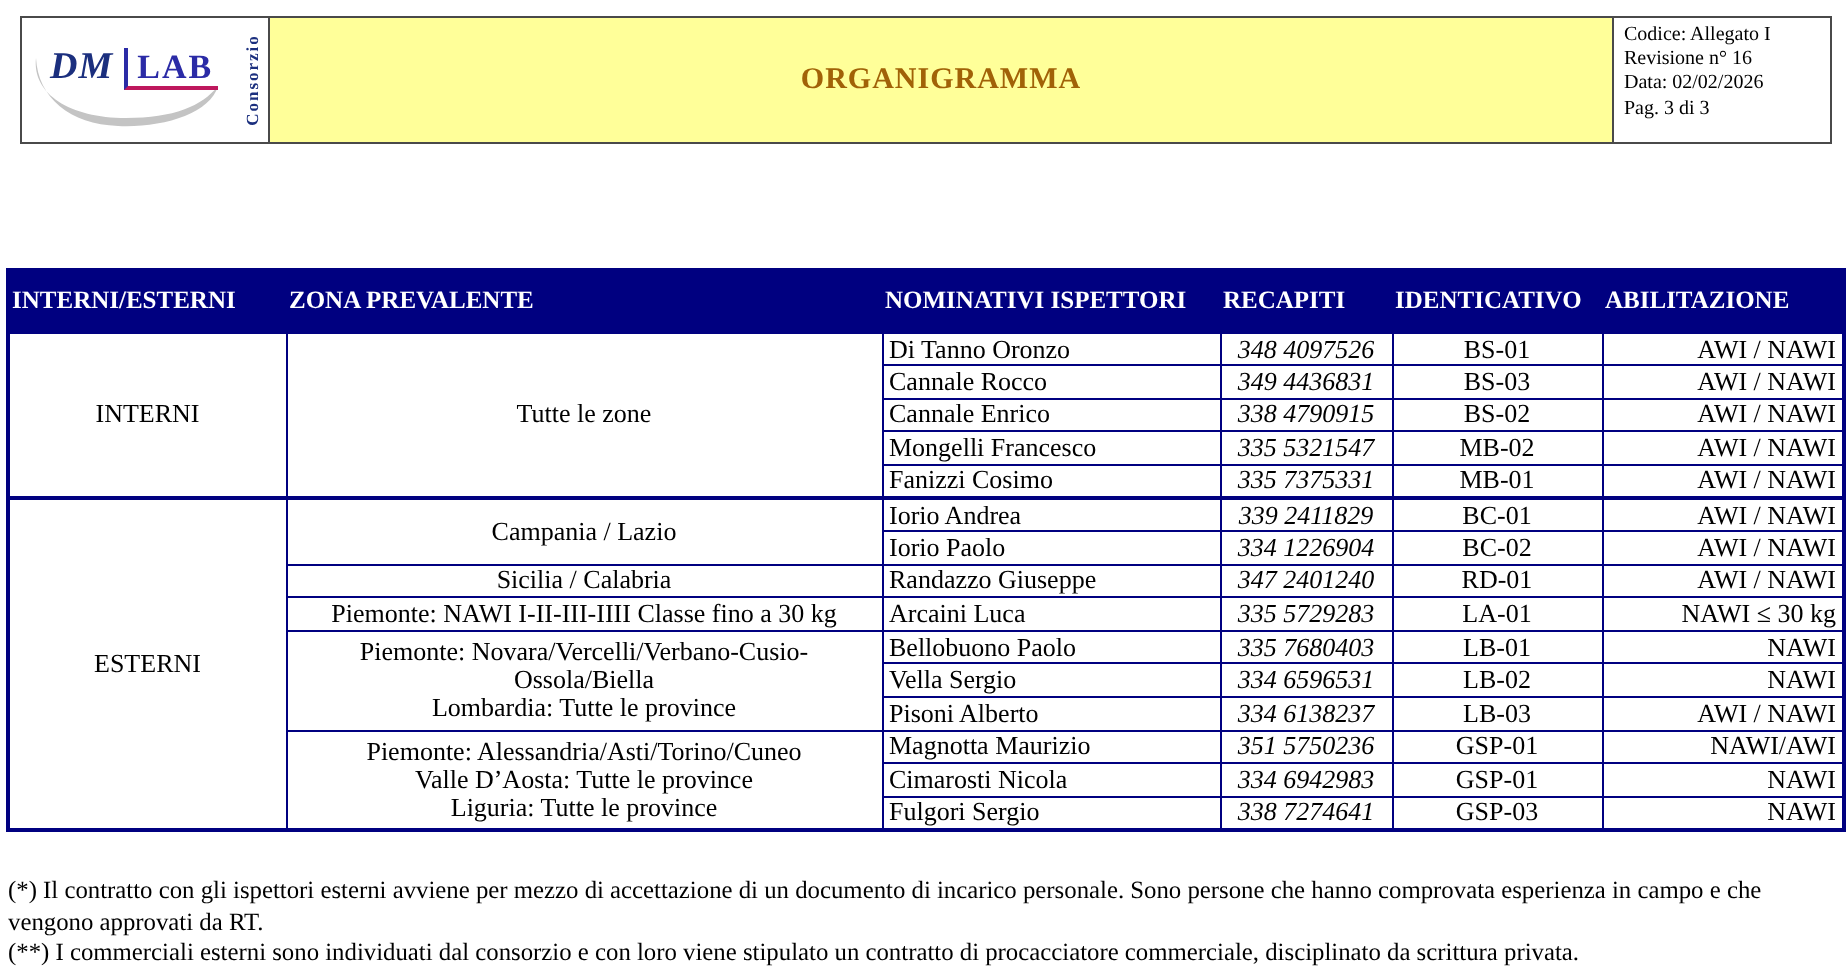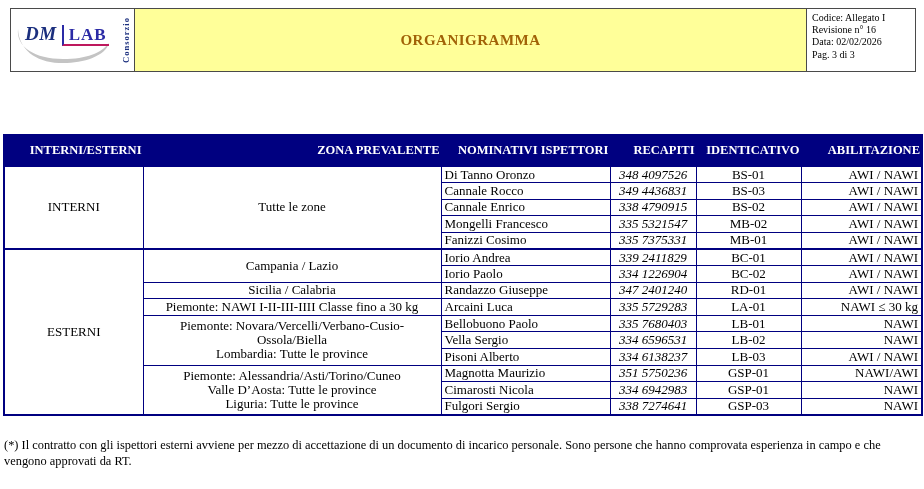--- a/index.html
+++ b/index.html
@@ -77,21 +77,21 @@
     overflow: hidden;
   }
   table.inspectors thead th {
     background: #000080;
     color: #ffffff;
     font-weight: bold;
     font-size: 12.5px;
     line-height: 1.15;
     padding: 2px 1px;
     height: 31px;
-    text-align: right;
+    text-align: left;
     vertical-align: middle;
     margin-left: 41px;
   }
   table.inspectors tbody td {
     font-size: 13px;
     height: 16.6px;
     padding: 0 3px;
     line-height: 1.08;
     vertical-align: middle;
     white-space: nowrap;
@@ -251,13 +251,14 @@
         <td class="name-cell">Fulgori Sergio</td>
         <td class="phone-cell">338 7274641</td>
         <td class="id-cell">GSP-03</td>
         <td class="ability-cell">NAWI</td>
       </tr>
     </tbody>
 </table>
 
 <div class="footnotes">
   <p>(*) Il contratto con gli ispettori esterni avviene per mezzo di accettazione di un documento di incarico personale. Sono persone che hanno comprovata esperienza in campo e che vengono approvati da RT.</p>
+  <p>(**) I commerciali esterni sono individuati dal consorzio e con loro viene stipulato un contratto di procacciatore commerciale, disciplinato da scrittura privata.</p>
 </div>
 
 </body></html>

